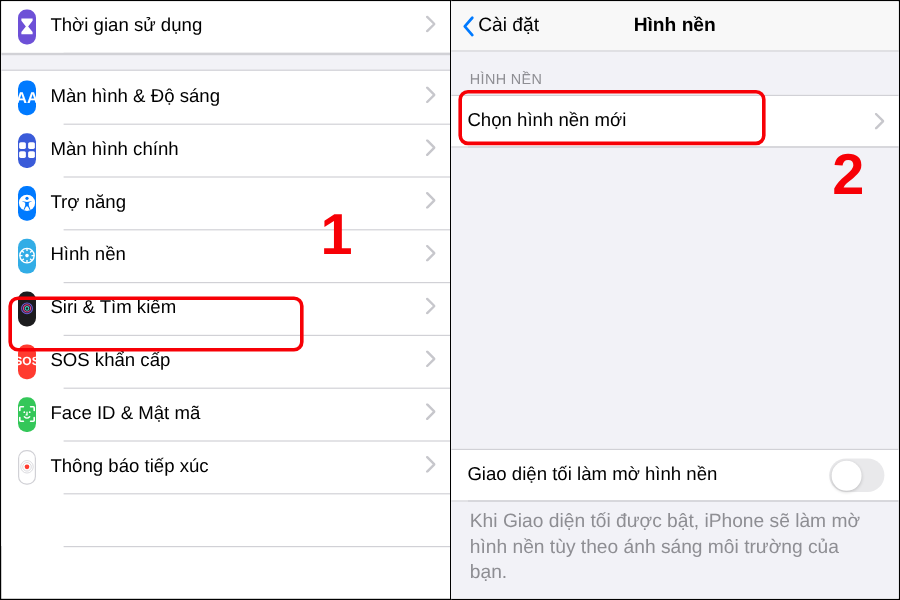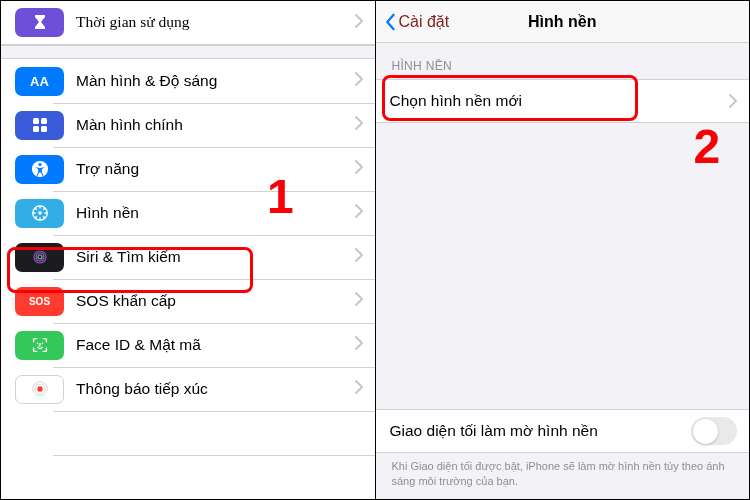--- a/index.html
+++ b/index.html
@@ -23,21 +23,21 @@
   height: 42px;
   background: #f8f8f8;
   border-bottom: 1px solid #d1d1d6;
   display: flex;
   align-items: center;
   position: relative;
 }
 .nav-back {
   display: flex;
   align-items: flex-start;
-  color: #7f1d1d;
+  color: #000000;
   font-size: 16px;
   padding-left: 8px;
   position: absolute;
   left: 0;
 }
 .nav-back-chevron {
   margin-right: 3px;
 }
 .nav-title {
   flex: 1;
@@ -66,21 +66,21 @@
   content: "";
   position: absolute;
   left: 52px;
   right: 0;
   bottom: 0;
   height: 0.5px;
   background: #d1d1d6;
 }
 .row.no-icon::after { left: 14px; }
 .row-icon {
-  width: 49px;
+  width: 15px;
   height: 29px;
   border-radius: 7px;
   display: flex;
   align-items: center;
   justify-content: center;
   margin-right: 12px;
   flex-shrink: 0;
   color: #fff;
 }
 .row-label {
@@ -131,28 +131,27 @@
   position: absolute;
   width: 25px;
   height: 25px;
   border-radius: 50%;
   background: #fff;
   top: 1.5px;
   left: 1.5px;
   box-shadow: 0 1px 3px rgba(0,0,0,0.2);
 }
 .footer-text {
-  font-size: 11px;
+  font-size: 16px;
   color: #8e8e93;
   padding: 6px 16px 10px 16px;
   line-height: 1.35;
 }
 .partial-top {
   border-bottom: 0.5px solid #d1d1d6;
-  font-family: Liberation Serif, serif;
 }
 .ic-purple { background: #6d50d7; }
 .ic-gray { background: #8e8e93; }
 .ic-blue { background: #007aff; }
 .ic-indigo { background: #3a5bd9; }
 .ic-cyan { background: #32ade6; }
 .ic-black { background: #1c1c1e; }
 .ic-green { background: #34c759; }
 .ic-red { background: #ff3b30; }
 .ic-white { background: #fff; border: 0.5px solid #d1d1d6; color: #000; }

